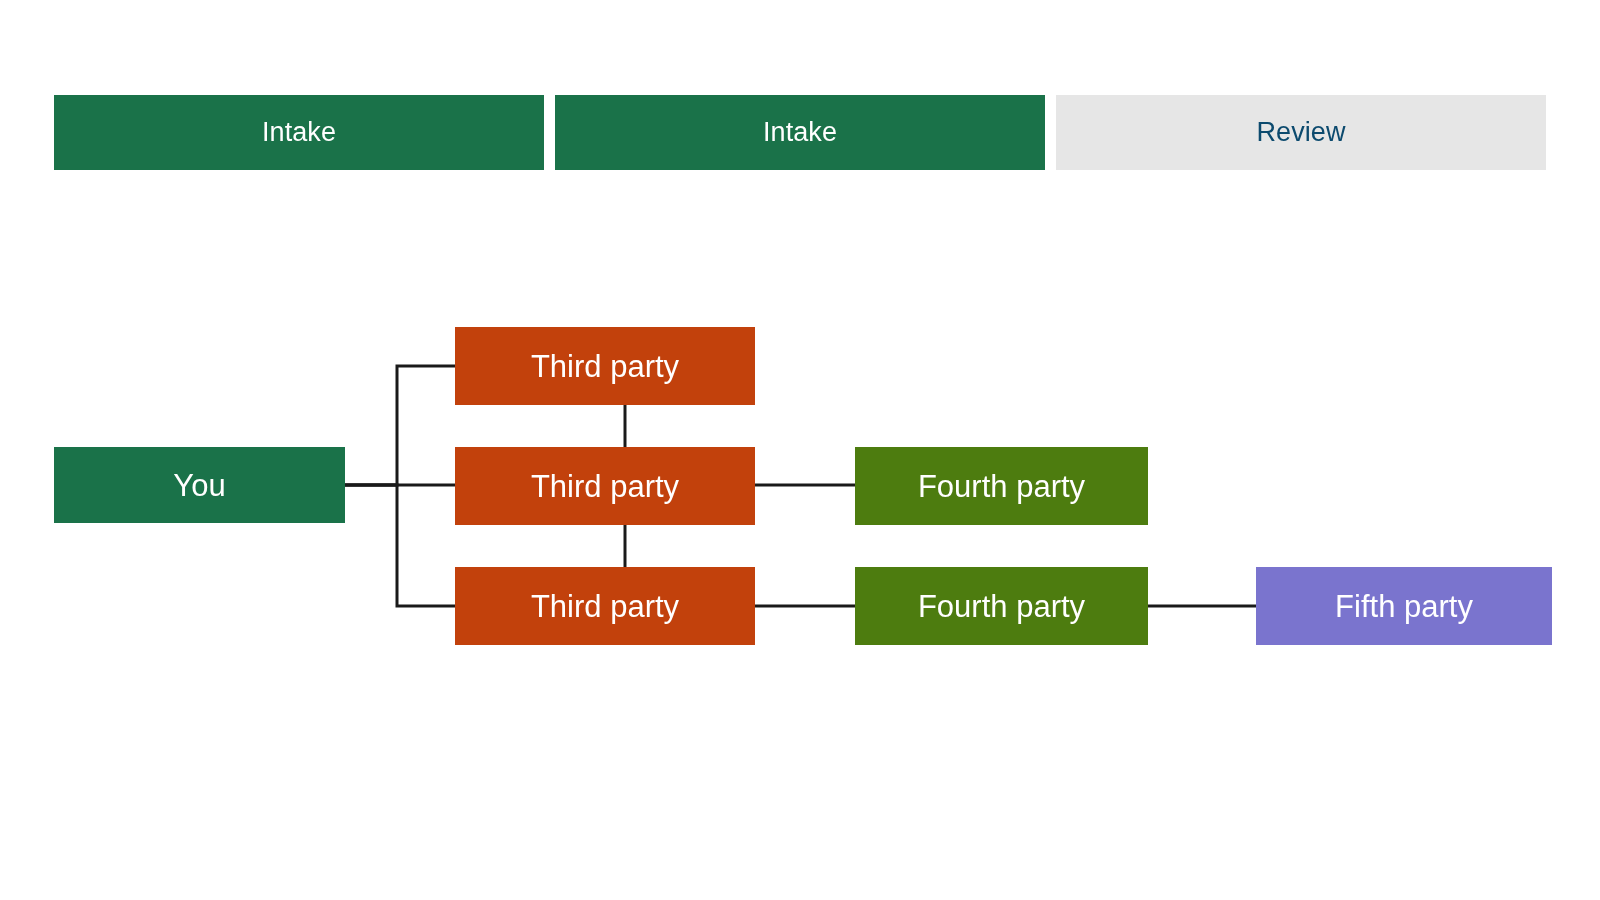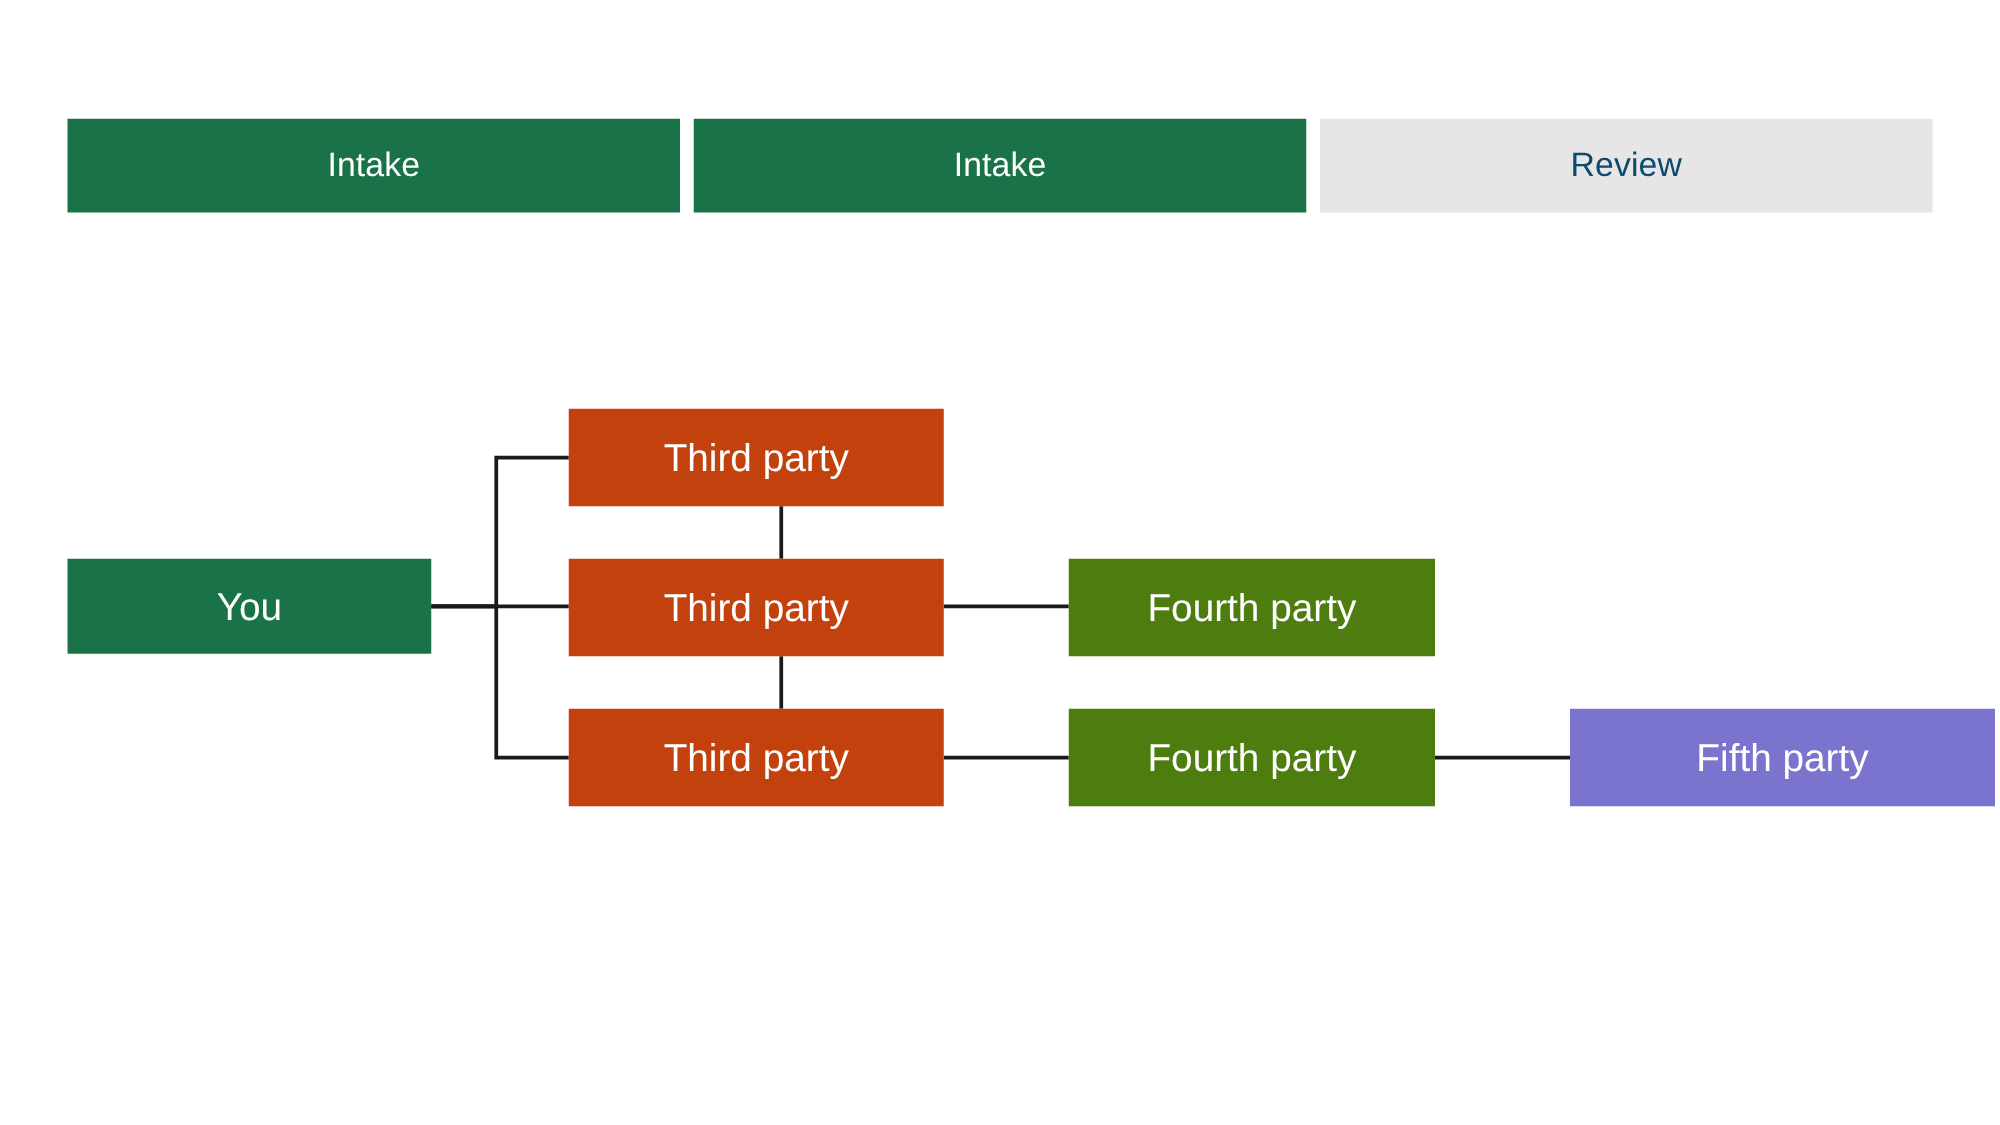--- a/index.html
+++ b/index.html
@@ -124,18 +124,18 @@
       </div>
       <div class="node third" style="left: 455px; top: 567px; width: 300px; height: 78px;">
         <span>Third party</span>
       </div>
       <div class="node fourth" style="left: 855px; top: 447px; width: 293px; height: 78px;">
         <span>Fourth party</span>
       </div>
       <div class="node fourth" style="left: 855px; top: 567px; width: 293px; height: 78px;">
         <span>Fourth party</span>
       </div>
-      <div class="node fifth" style="left: 1256px; top: 567px; width: 340px; height: 78px;">
+      <div class="node fifth" style="left: 1256px; top: 567px; width: 296px; height: 78px;">
         <span>Fifth party</span>
       </div>
     </div>
 
 </div>
 
 </body></html>

